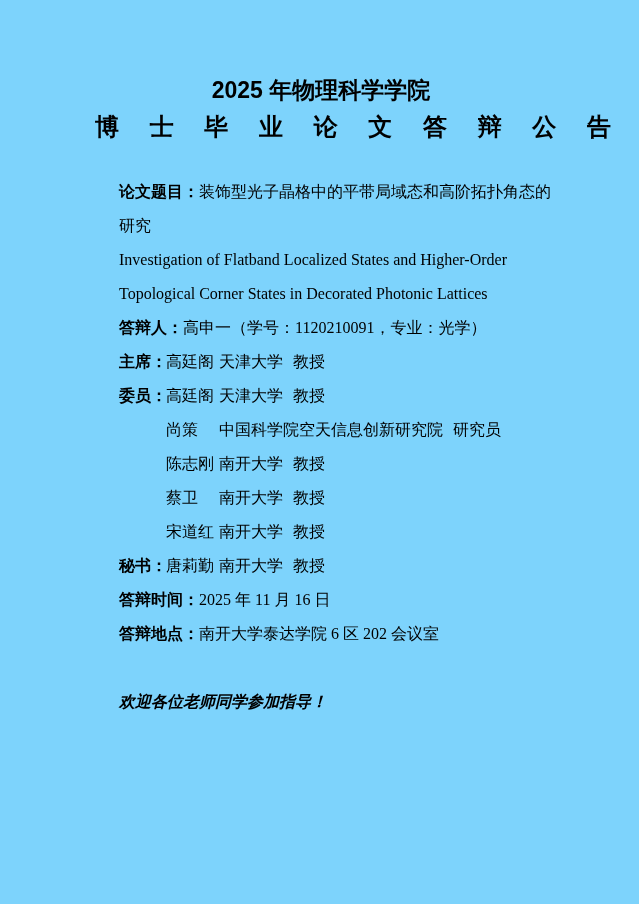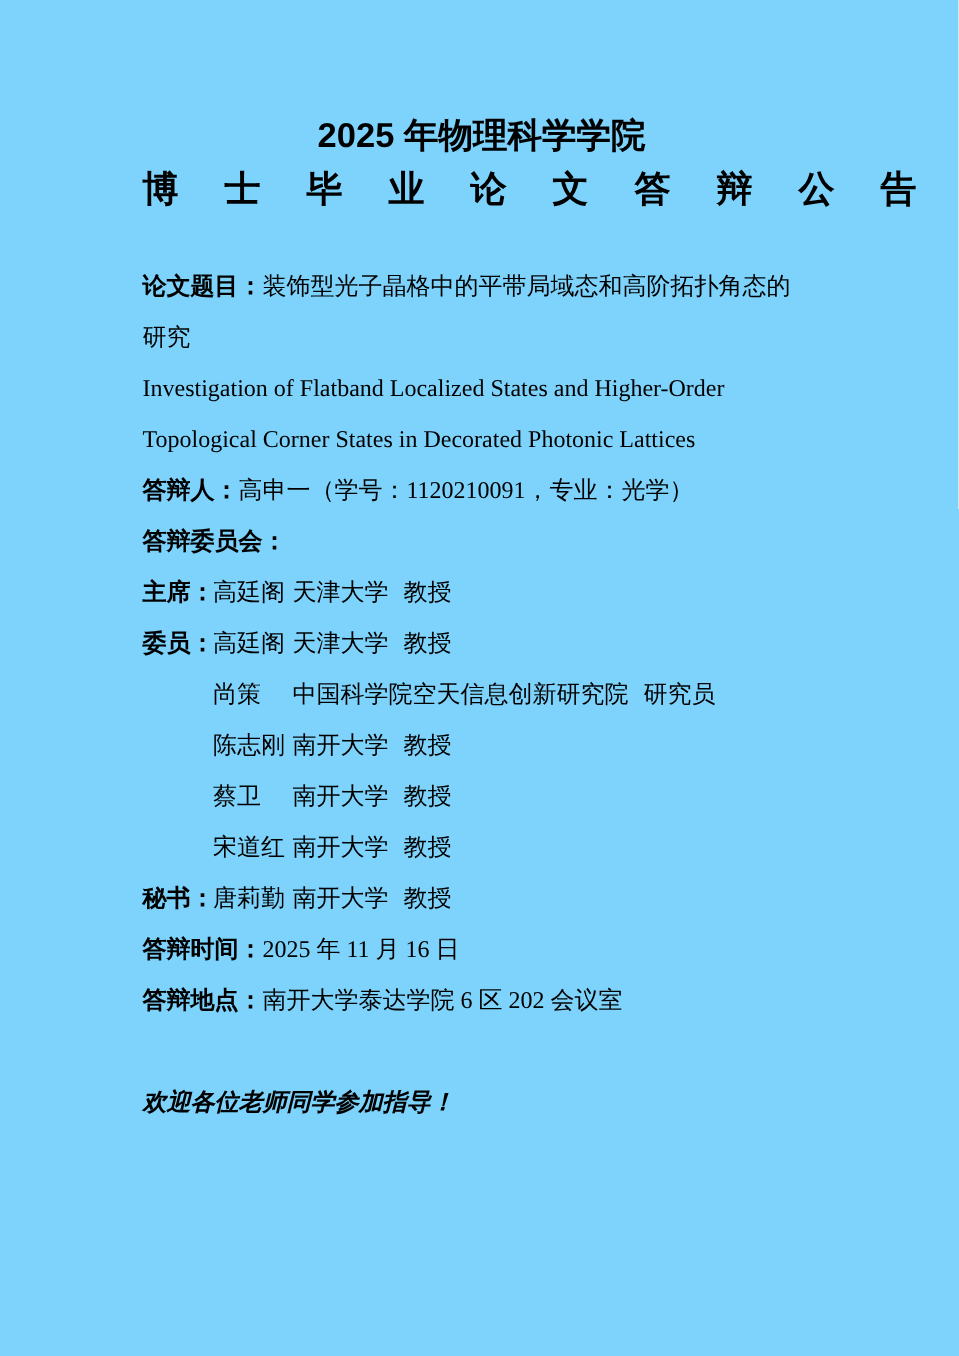--- a/index.html
+++ b/index.html
@@ -24,21 +24,21 @@
     text-align:left;
     font-family:"Liberation Sans","DejaVu Sans",sans-serif;
     font-weight:bold;
     font-size:24px;
     line-height:34px;
     letter-spacing:12px;
     margin-top:6px;
     margin-right:-12px;
     white-space:nowrap;
   }
-  .body { margin-top:31px; font-size:16px; }
+  .body { margin-top:31px; font-size:16px;margin-left:24px; }
   .para { margin:0; line-height:34px; white-space:nowrap; }
   .lbl { font-weight:bold; }
   .crow { display:flex; line-height:34px; white-space:nowrap; }
   .c-role { font-weight:bold; width:47px; flex:0 0 47px; }
   .c-name { width:53px; flex:0 0 53px; }
   .c-aff { }
   .c-title { margin-left:10px; }
   .adv-name { margin-left:6px; }
   .adv-title { margin-left:14px; }
   .closing {
@@ -63,21 +63,20 @@
 
       <p class="para"><b class="lbl">论文题目：</b><span>装饰型光子晶格中的平带局域态和高阶拓扑角态的</span></p>
       <p class="para">研究</p>
 
       <p class="para">Investigation of Flatband Localized States and Higher-Order</p>
       <p class="para">Topological Corner States in Decorated Photonic Lattices</p>
 
       <p class="para"><b class="lbl">答辩人：</b><span>高申一（学号：1120210091，专业：光学）</span></p>
 
 
-      <p class="para"><b class="lbl">答辩委员会：</b></p>
 
       <div class="crow">
         <b class="c-role">主席：</b>
         <span class="c-name">高廷阁</span>
         <span class="c-aff">天津大学</span>
         <span class="c-title">教授</span>
       </div>
       <div class="crow">
         <b class="c-role">委员：</b>
         <span class="c-name">高廷阁</span>

